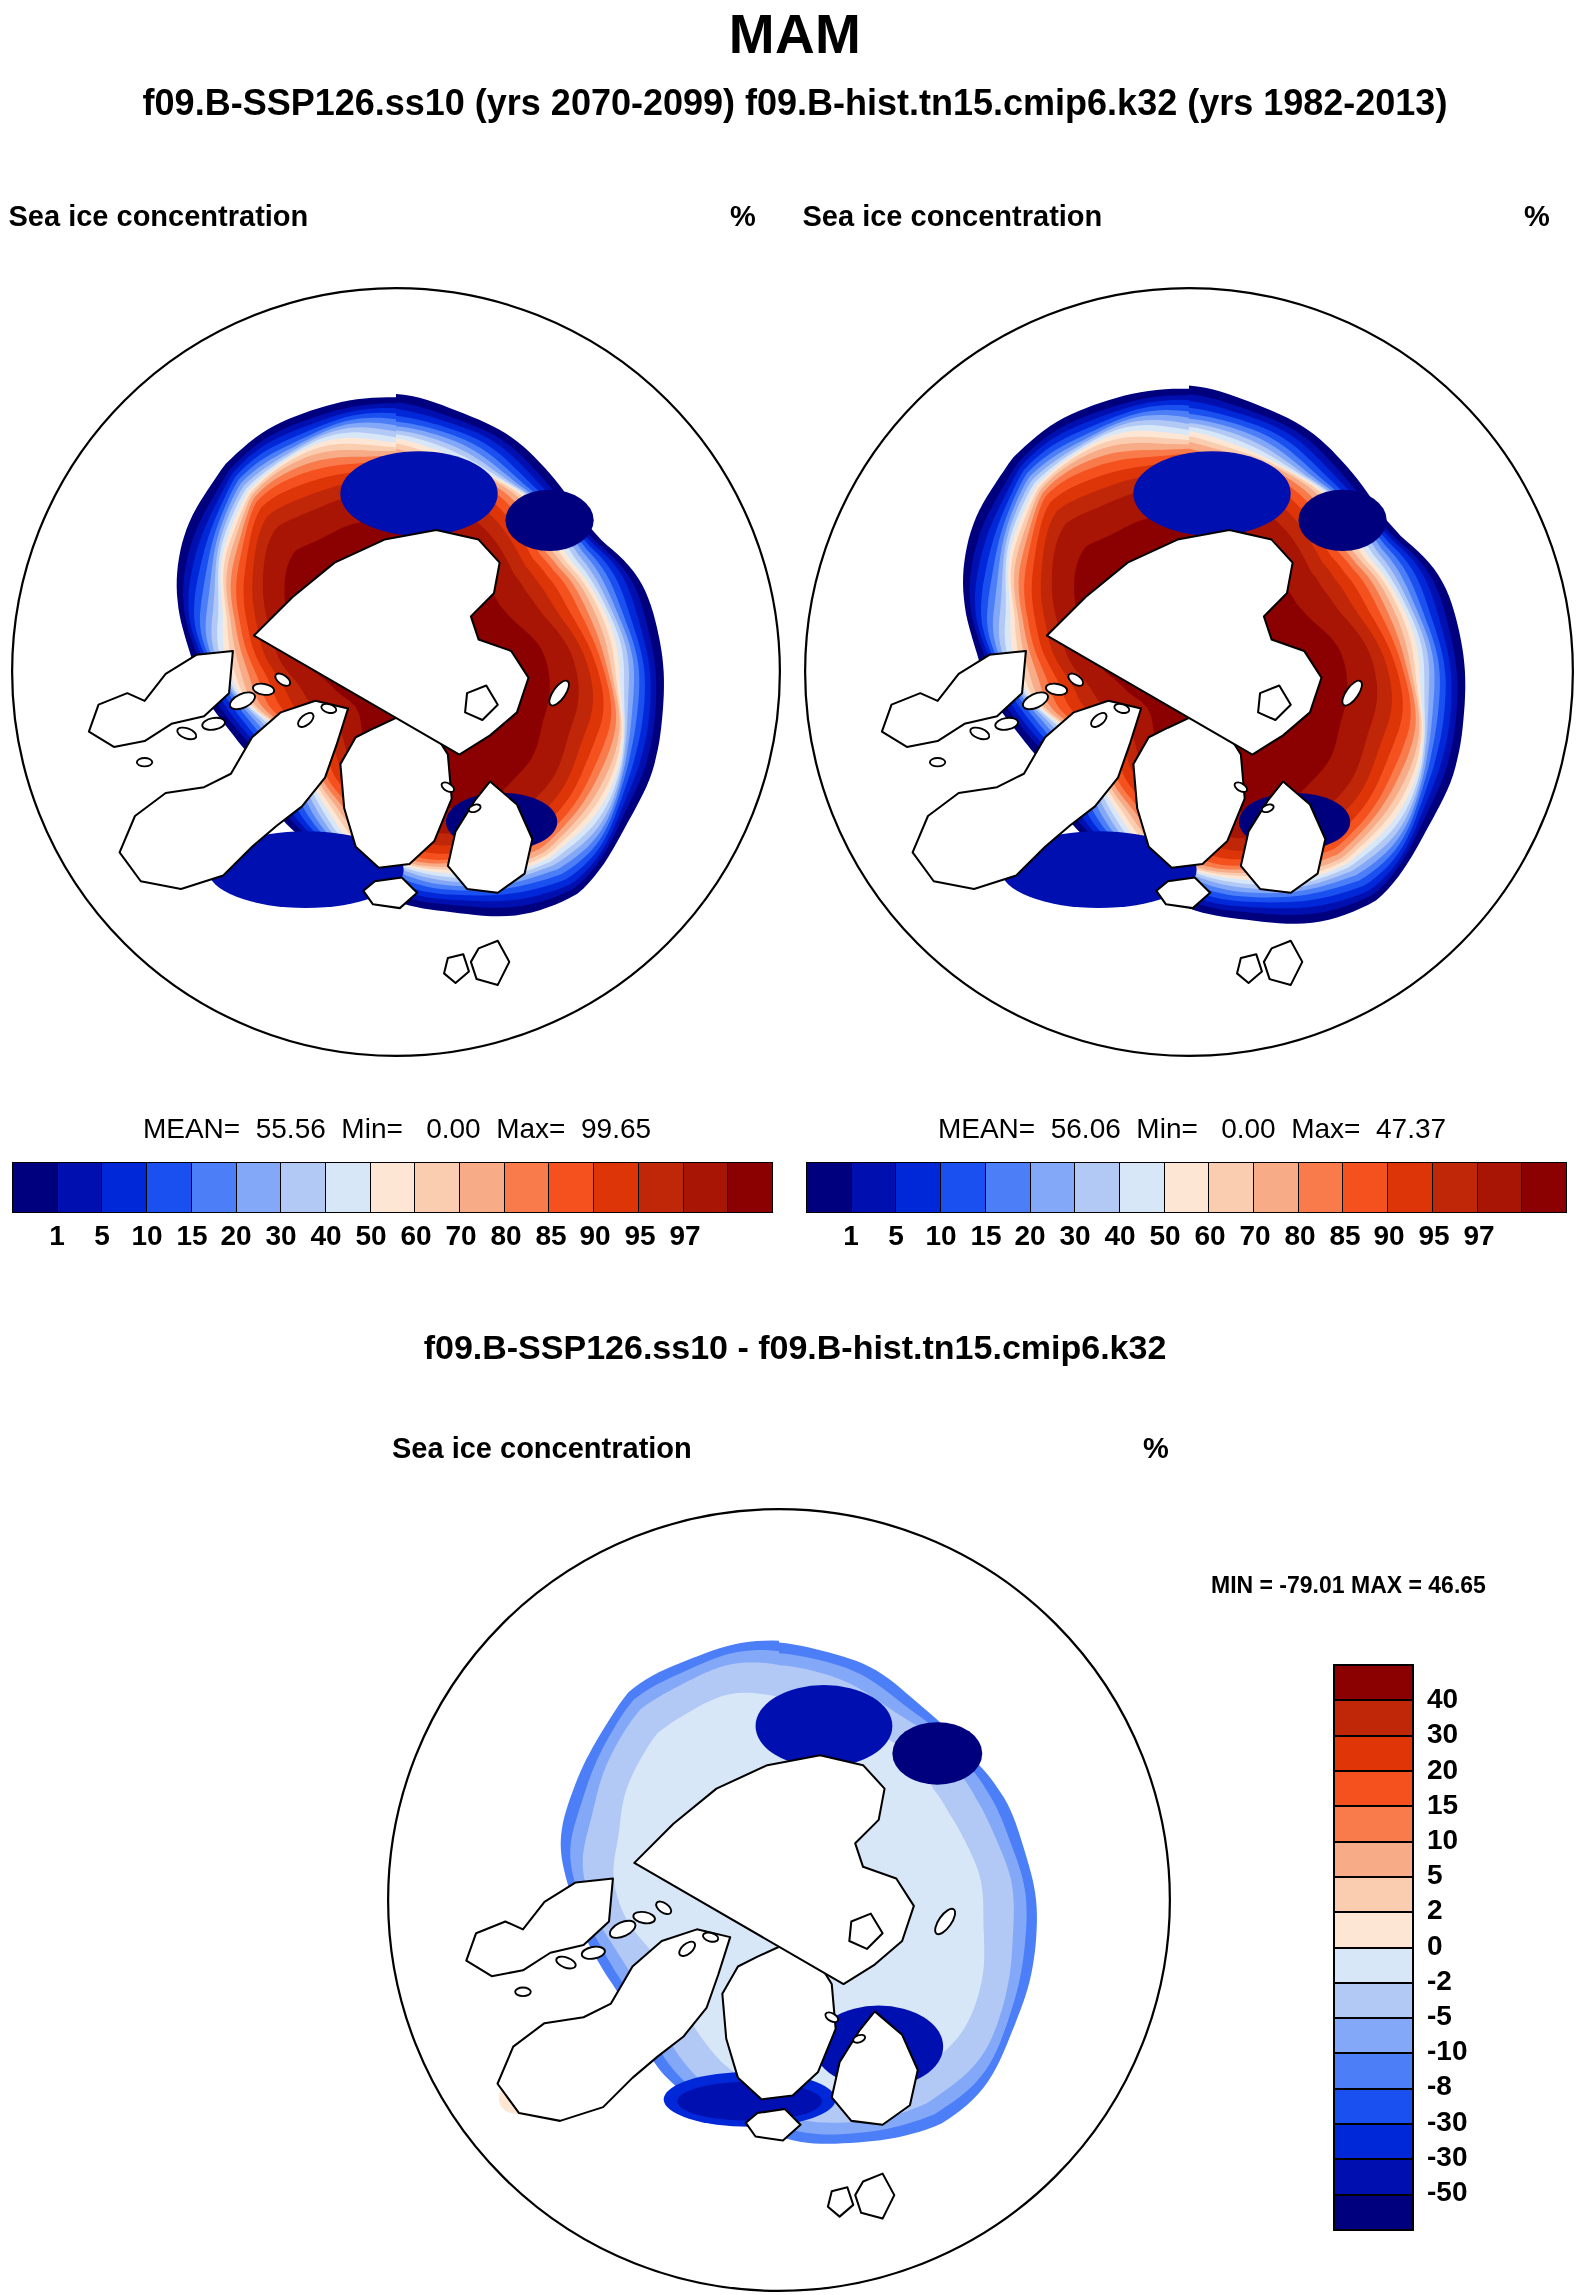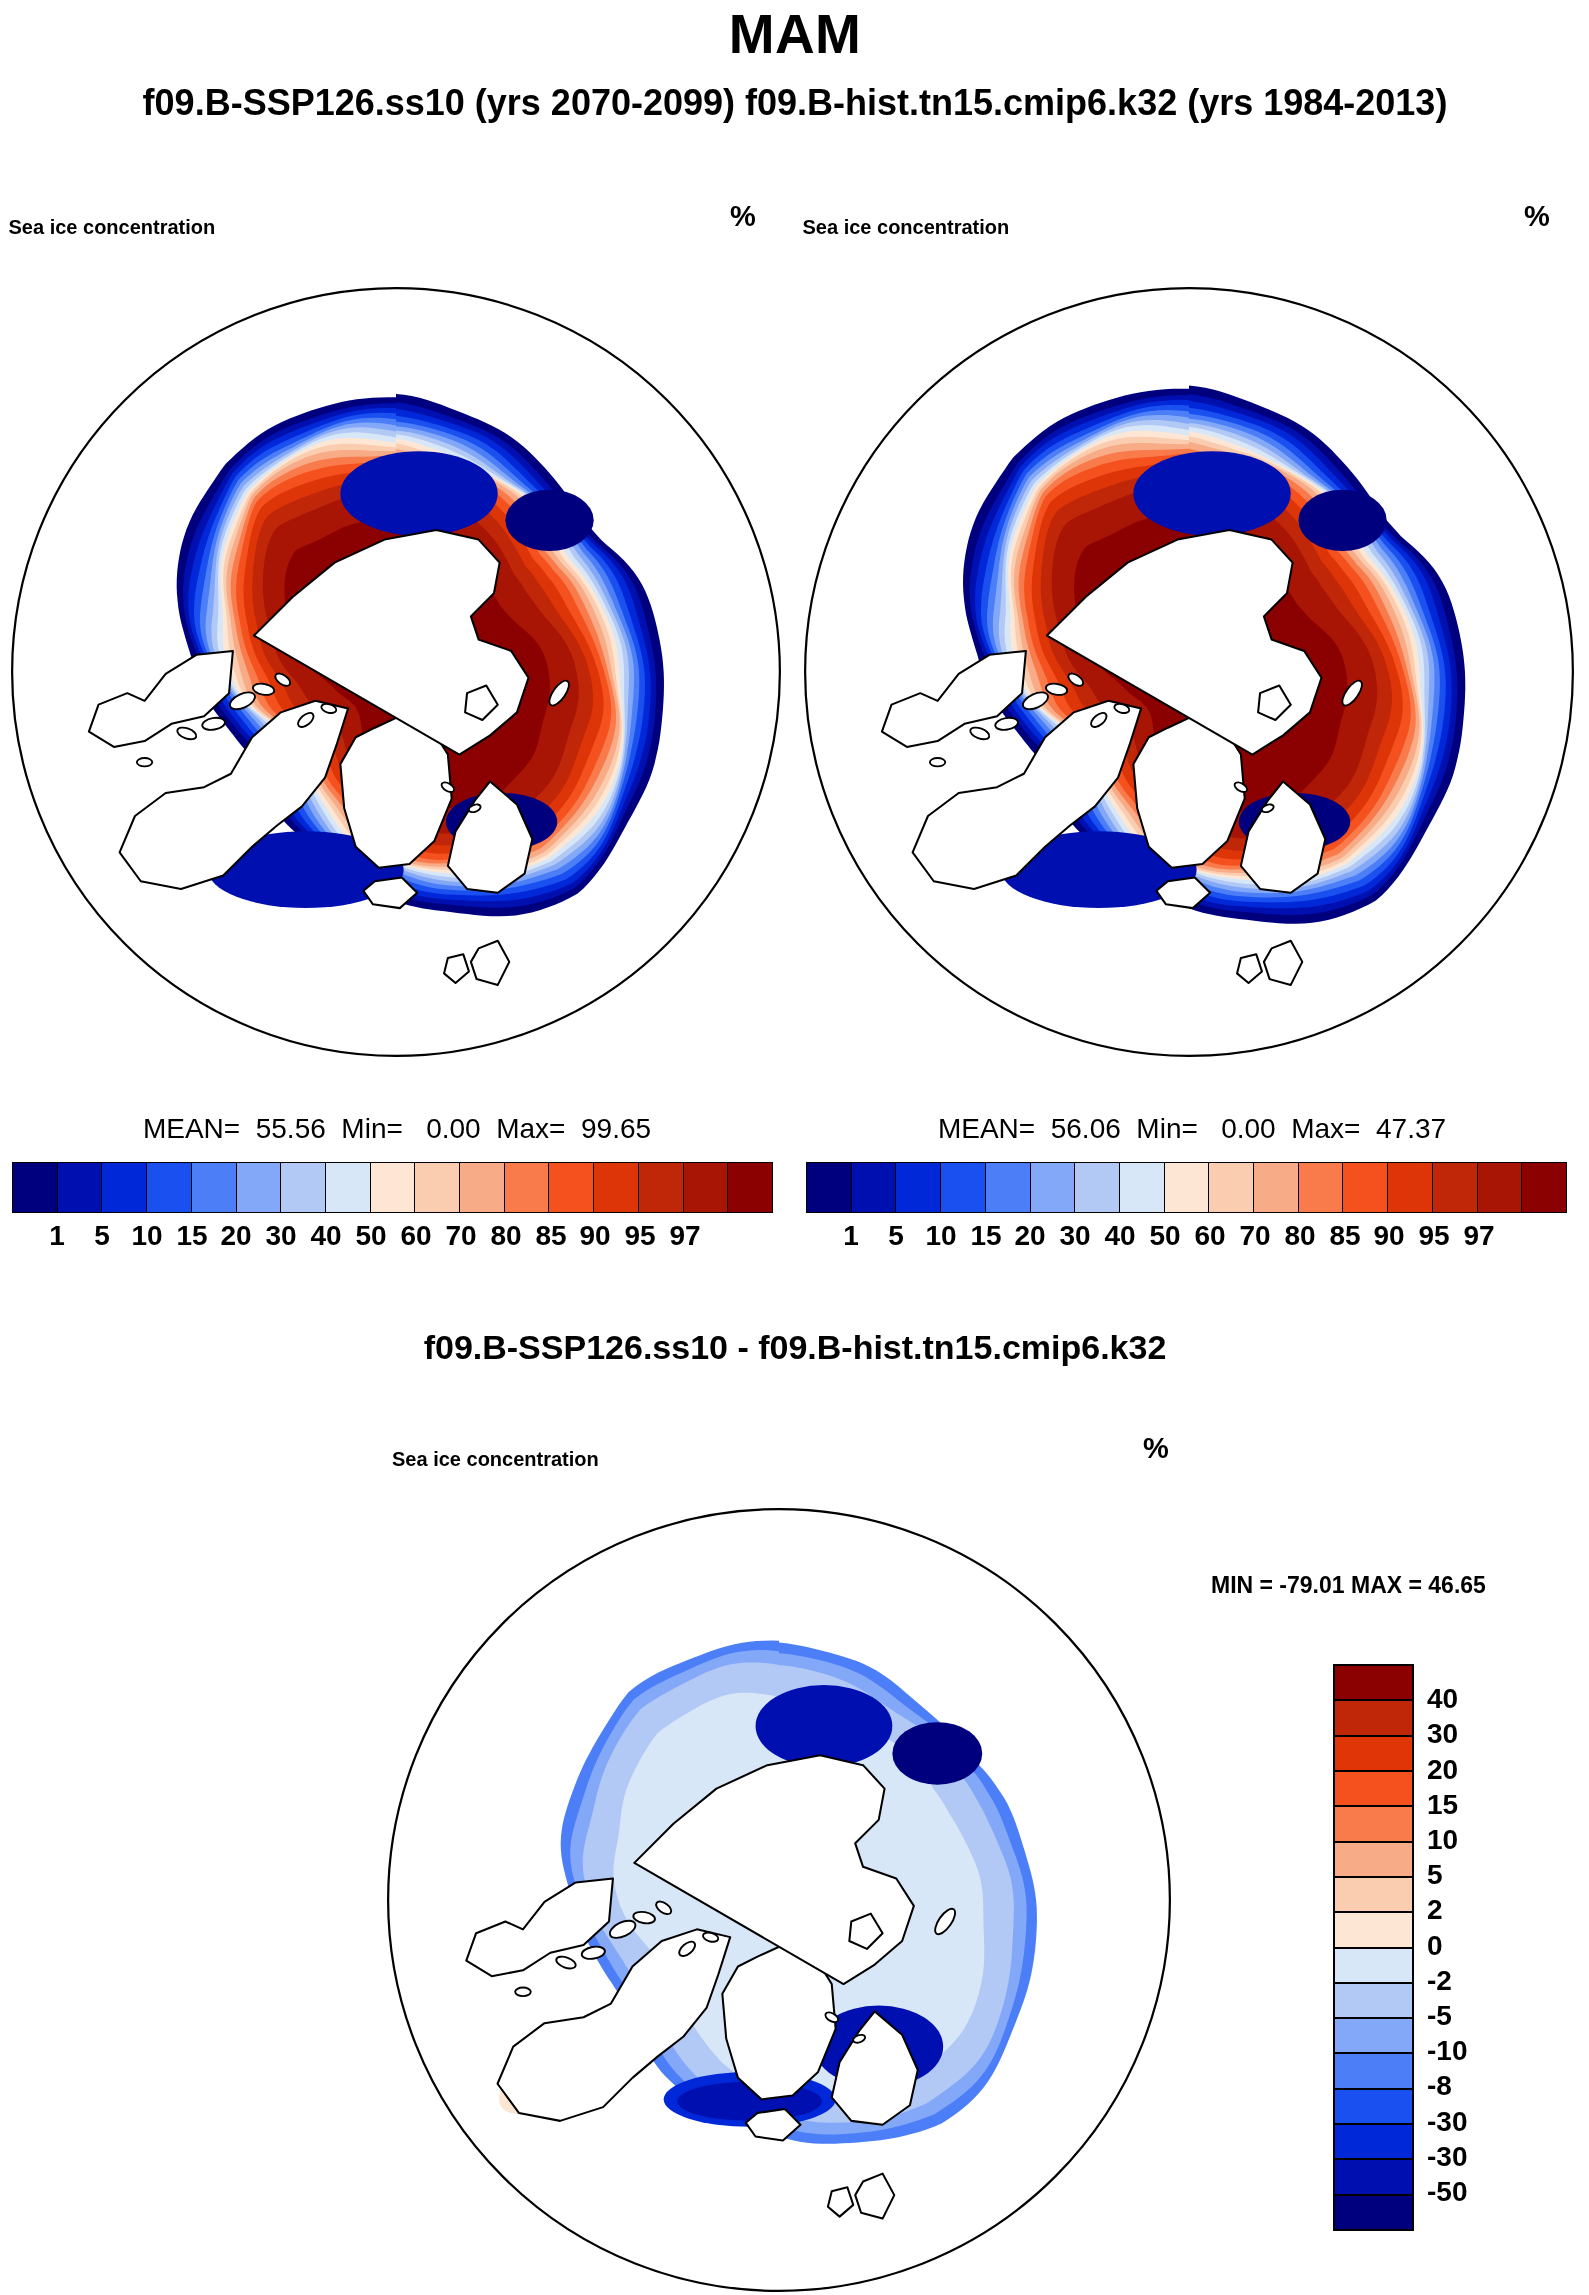--- a/index.html
+++ b/index.html
@@ -14,21 +14,21 @@
     font-size:55px;font-weight:bold;letter-spacing:0.4px;
   }
   #sub-title{
     top:82px;left:0;width:1590px;text-align:center;
     font-size:36px;font-weight:bold;
   }
 
   
   .panel-head{height:34px;}
   .panel-head .vname{
-    position:absolute;font-size:20px;font-weight:bold;white-space:nowrap;margin-top:16px;
+    position:absolute;font-size:29px;font-weight:bold;white-space:nowrap;
   }
   .panel-head .unit{
     position:absolute;font-size:29px;font-weight:bold;
   }
 
   
   .map-wrap{position:absolute;}
   .map-wrap svg{display:block;}
 
   
@@ -70,21 +70,21 @@
   #diff-title{
     position:absolute;left:0;width:1590px;text-align:center;
     font-size:34px;font-weight:bold;
   }
 </style>
 </head>
 <body>
 
 <div class="abs" id="main-title">MAM</div>
 
-<div class="abs" id="sub-title">f09.B-SSP126.ss10 (yrs 2070-2099)  f09.B-hist.tn15.cmip6.k32 (yrs 1984-2013)</div>
+<div class="abs" id="sub-title">f09.B-SSP126.ss10 (yrs 2070-2099)  f09.B-hist.tn15.cmip6.k32 (yrs 1982-2013)</div>
 
 <div class="abs panel-head" style="top:200px;left:0px;width:794px;">
   <span class="vname" style="left:8.5px;top:0;">Sea ice concentration</span>
   <span class="unit" style="left:730px;top:0;">%</span>
 </div>
 
 <div class="abs panel-head" style="top:200px;left:794px;width:796px;">
   <span class="vname" style="left:8.5px;top:0;">Sea ice concentration</span>
   <span class="unit" style="left:730px;top:0;">%</span>
 </div>

